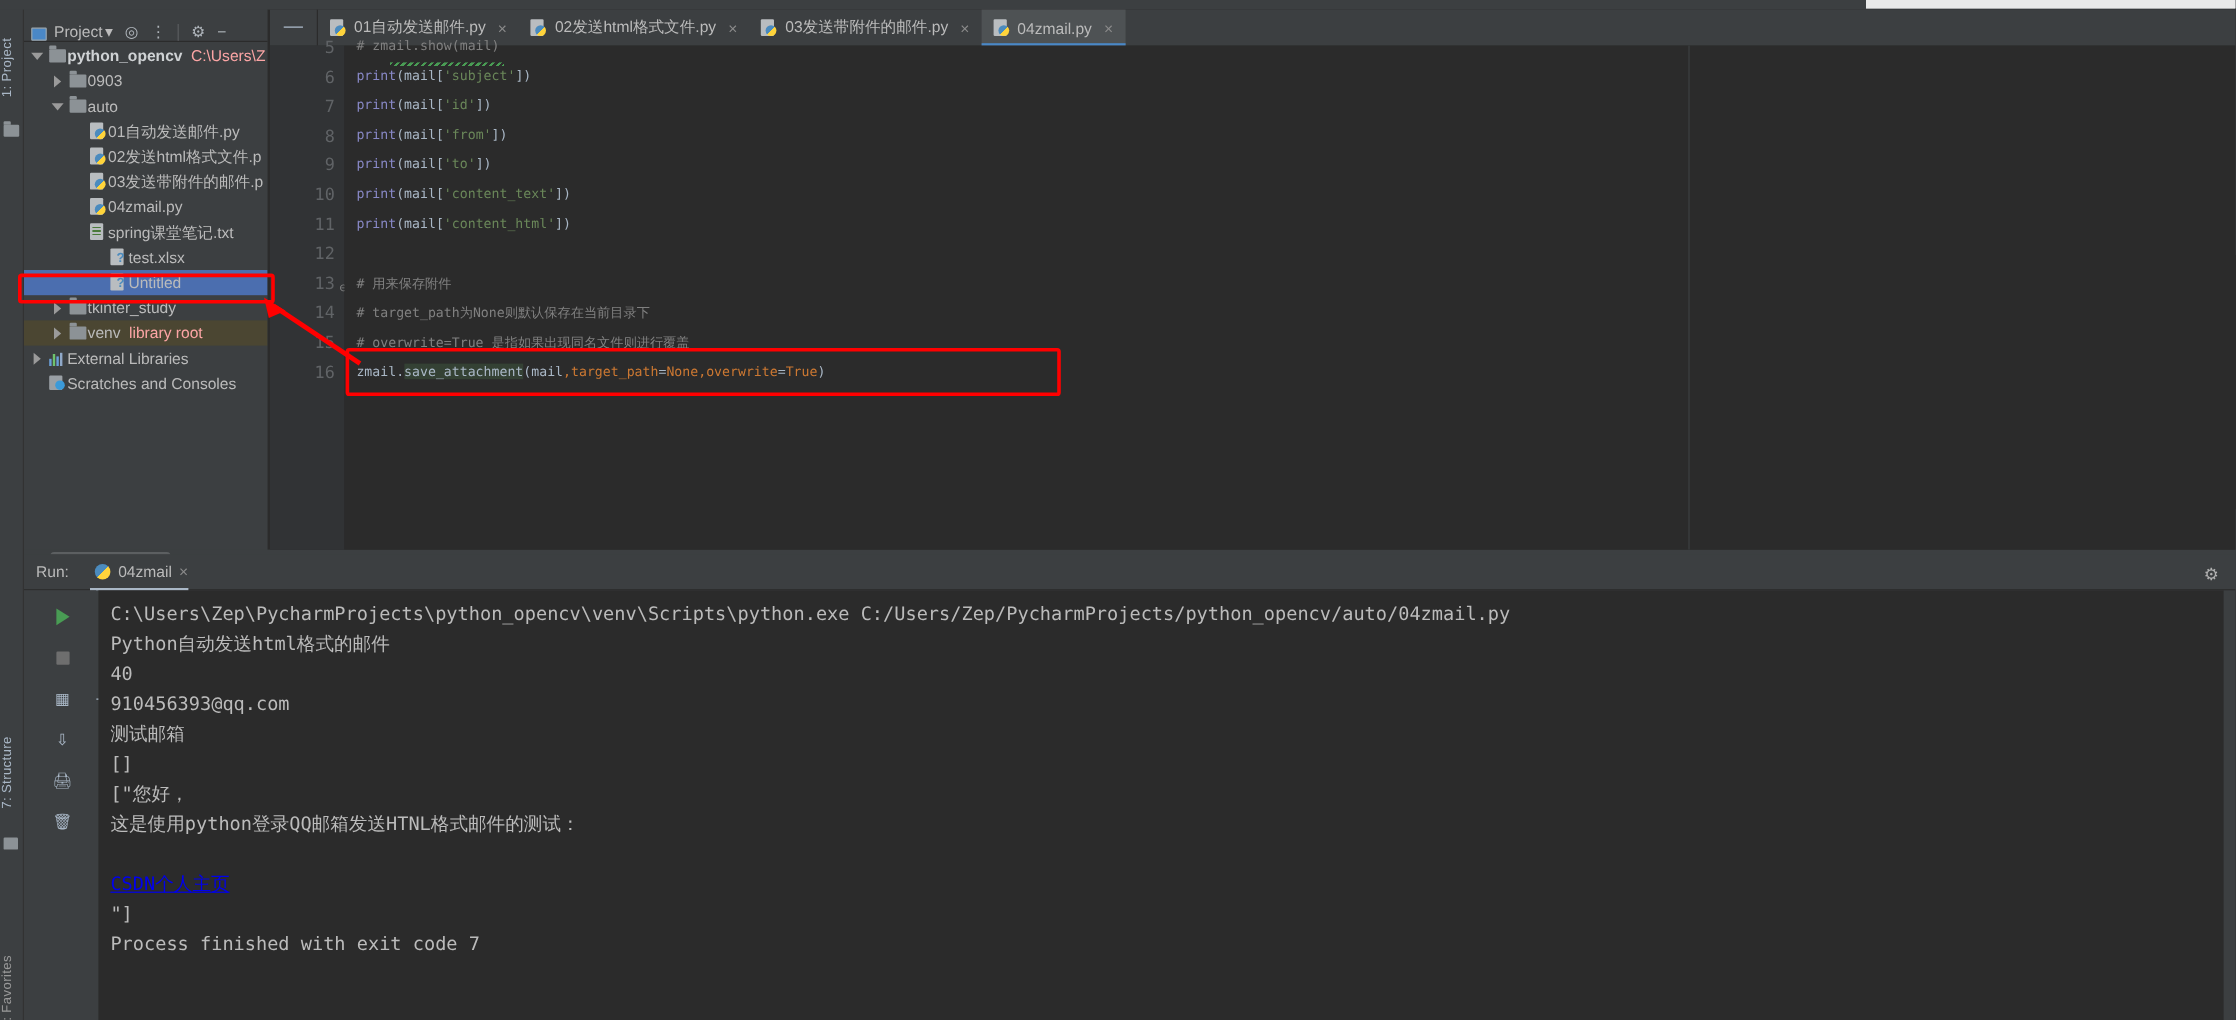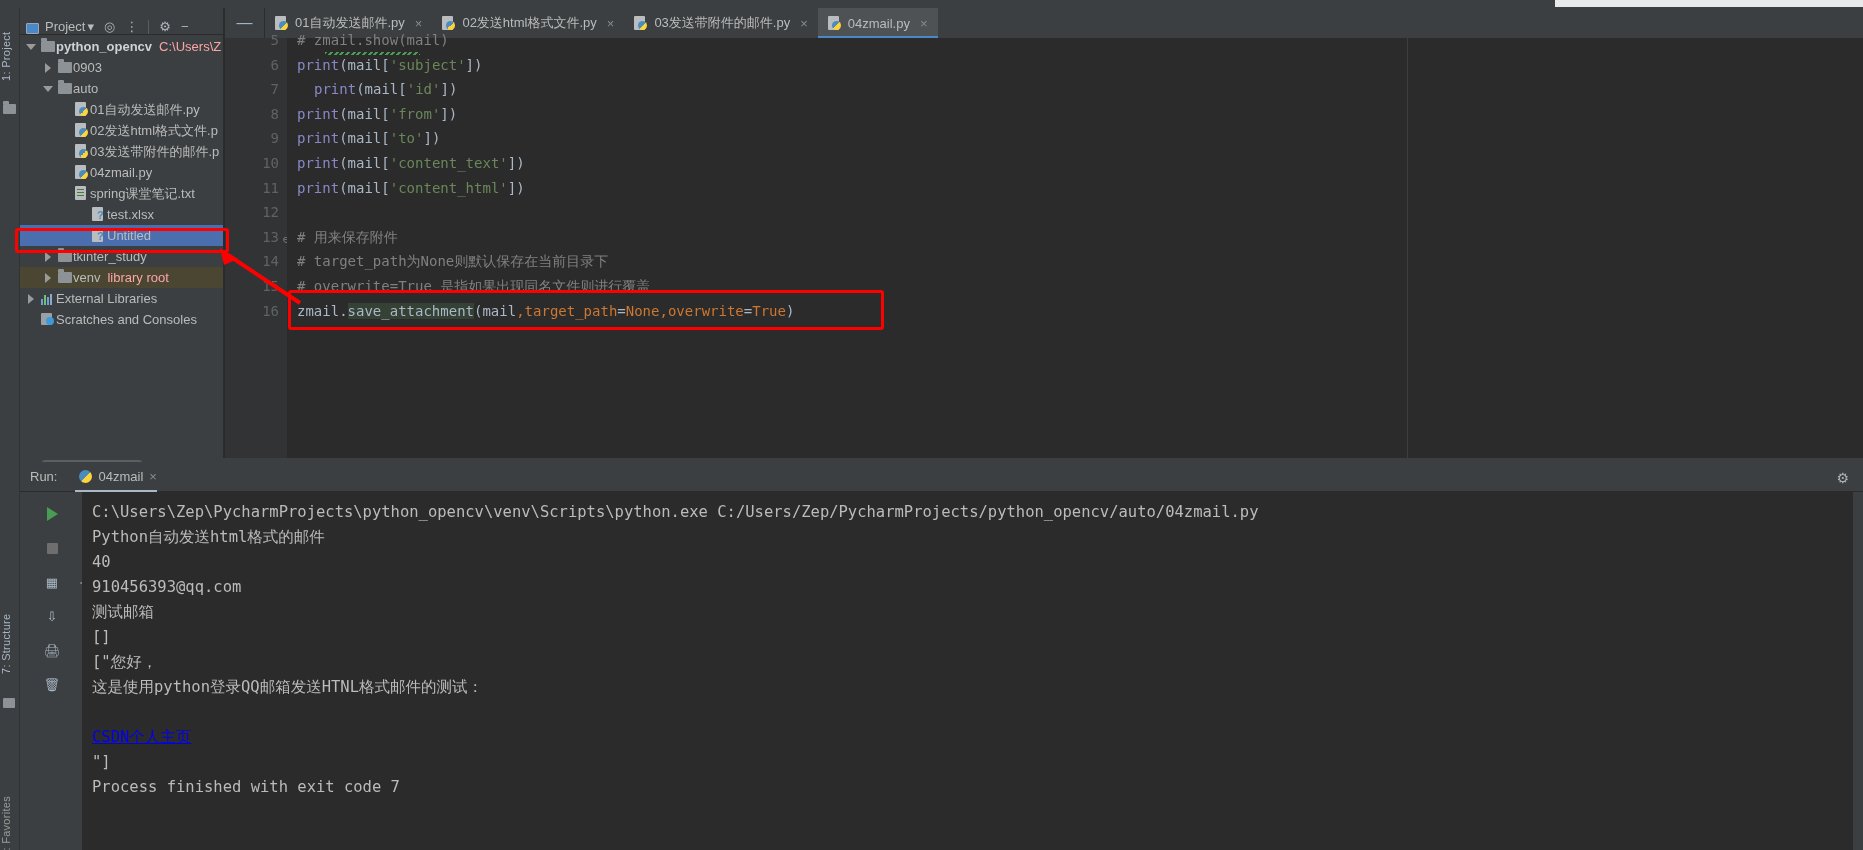--- a/index.html
+++ b/index.html
@@ -173,21 +173,21 @@
     font-family: "DejaVu Sans Mono", monospace;
   }
   .fold-line {
     position:absolute; left:63px; width:1px; background:#606366;
   }
   .code {
     position: absolute; left: 62px; top: 30px; width: 1576px; height: 420px;
     background: #2b2b2b;
   }
   .cline {
-    position: absolute; left: 10px; font-size: 14px; white-space: pre;
+    position: absolute; left: 10px; font-size: 11px; white-space: pre;
     font-family: "DejaVu Sans Mono", monospace; color: #a9b7c6;
     letter-spacing: 0px;
   }
   .kw { color: #8888c6; }
   .str { color: #6a8759; }
   .cmt { color: #808080; }
   .param { color: #cc7832; }
   .caret-bg { background: #344134; text-align: center; }
   .squiggle {
     position:absolute; height:3px;
@@ -472,21 +472,21 @@
         <div class="lnum" style="top: 190.8px;">13</div>
         <div class="lnum" style="top: 215.4px;">14</div>
         <div class="lnum" style="top: 240px;">15</div>
         <div class="lnum" style="top: 264.6px;">16</div>
         <div class="fold" style="top: 194.8px;">⊖</div>
         <div class="fold-line" style="top: 208.8px; height: 49.2px;"></div>
       </div>
     <div class="code" id="code">
         <div class="cline" style="top: -6px;"><span class="cmt"># zmail.show(mail)</span></div>
         <div class="cline" style="top: 18.6px;"><span class="kw">print</span>(mail[<span class="str">'subject'</span>])</div>
-        <div class="cline" style="top: 43.2px; margin-left: 17px;"><span class="kw">print</span>(mail[<span class="str">'id'</span>])</div>
+        <div class="cline" style="top: 43.2px;"><span class="kw">print</span>(mail[<span class="str">'id'</span>])</div>
         <div class="cline" style="top: 67.8px;"><span class="kw">print</span>(mail[<span class="str">'from'</span>])</div>
         <div class="cline" style="top: 92.4px;"><span class="kw">print</span>(mail[<span class="str">'to'</span>])</div>
         <div class="cline" style="top: 117px;"><span class="kw">print</span>(mail[<span class="str">'content_text'</span>])</div>
         <div class="cline" style="top: 141.6px;"><span class="kw">print</span>(mail[<span class="str">'content_html'</span>])</div>
         <div class="cline" style="top: 166.2px;"></div>
         <div class="cline" style="top: 190.8px;"><span class="cmt"># 用来保存附件</span></div>
         <div class="cline" style="top: 215.4px;"><span class="cmt"># target_path为None则默认保存在当前目录下</span></div>
         <div class="cline" style="top: 240px;"><span class="cmt"># overwrite=True 是指如果出现同名文件则进行覆盖</span></div>
         <div class="cline" style="top: 264.6px;">zmail.<span class="caret-bg">save_attachment</span>(mail<span class="param">,</span><span class="param">target_path</span>=<span class="param">None</span><span class="param">,</span><span class="param">overwrite</span>=<span class="param">True</span>)</div>
         <div class="squiggle" style="left: 38px; top: 14px; width: 95px;"></div>

